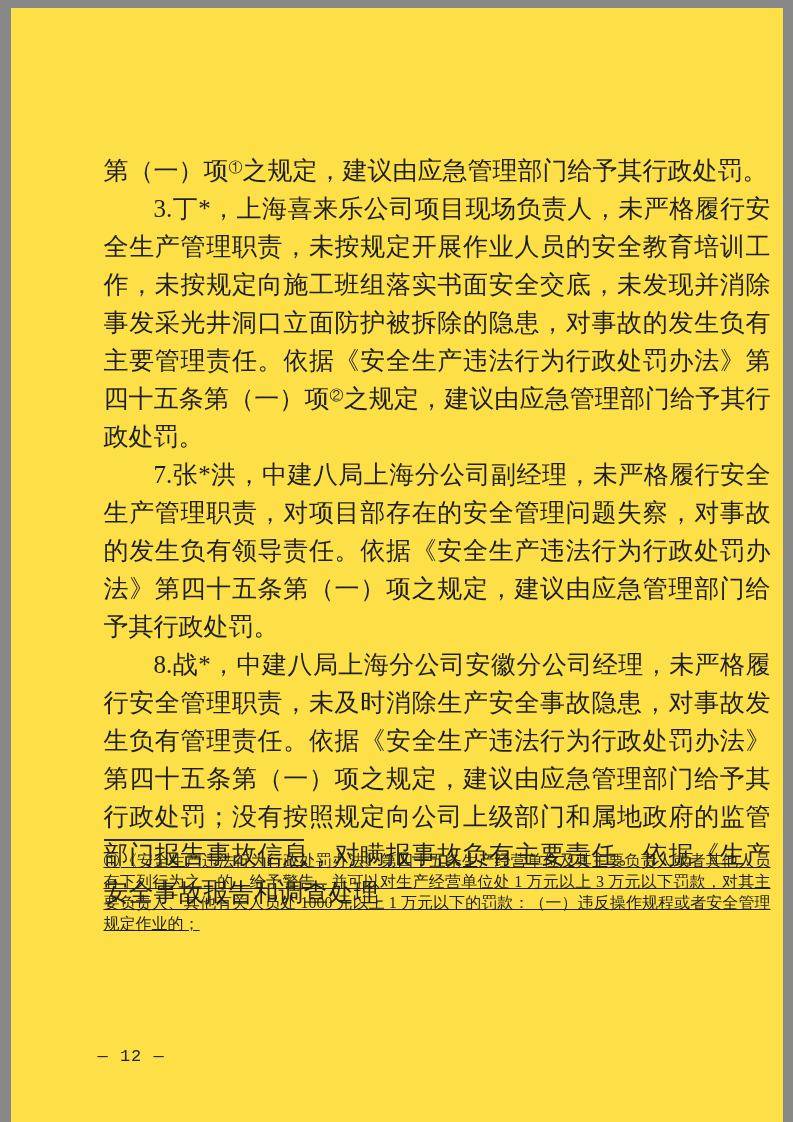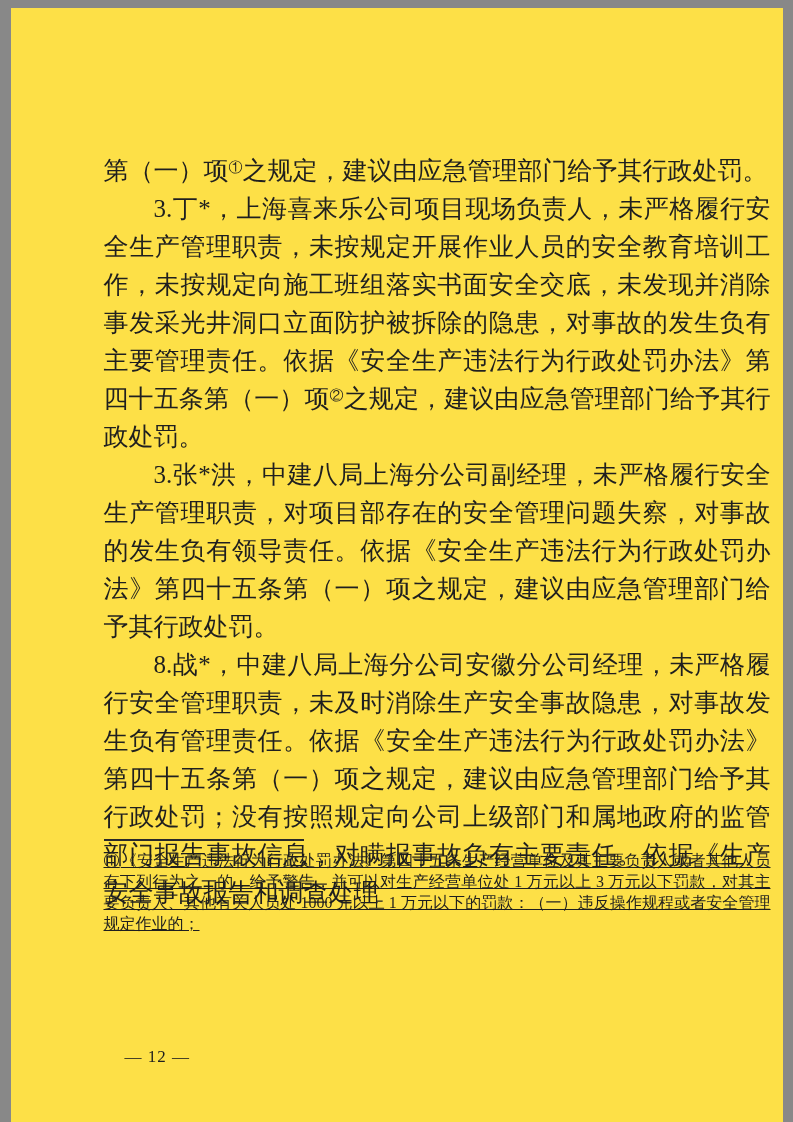--- a/index.html
+++ b/index.html
@@ -58,41 +58,41 @@
   .footnotes p {
     margin: 0;
     padding: 0;
     text-decoration: underline;
   }
   .fn-marker {
     margin-right: 1px;
   }
   .page-number {
     position: absolute;
-    left: 114px;
+    left: 87px;
     top: 1038px;
     font-size: 17px;
     line-height: 22px;
     letter-spacing: 1px;
     color: #1f1f1f;
-    font-family: Liberation Serif, serif;
+    font-family: Liberation Mono, monospace;
   }
 </style>
 </head>
 <body>
 
 <div class="page">
 
   <div class="body-text">
 
     <p><span>第（一）项</span><sup>①</sup><span>之规定，建议由应急管理部门给予其行政处罚。</span></p>
 
     <p class="indent"><span>3.丁*，上海喜来乐公司项目现场负责人，未严格履行安全生产管理职责，未按规定开展作业人员的安全教育培训工作，未按规定向施工班组落实书面安全交底，未发现并消除事发采光井洞口立面防护被拆除的隐患，对事故的发生负有主要管理责任。依据《安全生产违法行为行政处罚办法》第四十五条第（一）项</span><sup>②</sup><span>之规定，建议由应急管理部门给予其行政处罚。</span></p>
 
-    <p class="indent"><span>3.张*洪，中建八局上海分公司副经理，未严格履行安全生产管理职责，对项目部存在的安全管理问题失察，对事故的发生负有领导责任。依据《安全生产违法行为行政处罚办法》第四十五条第（一）项之规定，建议由应急管理部门给予其行政处罚。</span></p>
+    <p class="indent"><span>7.张*洪，中建八局上海分公司副经理，未严格履行安全生产管理职责，对项目部存在的安全管理问题失察，对事故的发生负有领导责任。依据《安全生产违法行为行政处罚办法》第四十五条第（一）项之规定，建议由应急管理部门给予其行政处罚。</span></p>
 
     <p class="indent"><span>8.战*，中建八局上海分公司安徽分公司经理，未严格履行安全管理职责，未及时消除生产安全事故隐患，对事故发生负有管理责任。依据《安全生产违法行为行政处罚办法》第四十五条第（一）项之规定，建议由应急管理部门给予其行政处罚；没有按照规定向公司上级部门和属地政府的监管部门报告事故信息，对瞒报事故负有主要责任。依据《生产安全事故报告和调查处理</span></p>
 
   </div>
 
   <div class="footnotes">
     <div class="fn-rule"></div>
 
     <p><span class="fn-marker">①</span><span>《安全生产违法行为行政处罚办法》第四十五条生产经营单位及其主要负责人或者其他人员有下列行为之一的，给予警告，并可以对生产经营单位处 1 万元以上 3 万元以下罚款，对其主要负责人、其他有关人员处 1000 元以上 1 万元以下的罚款：（一）违反操作规程或者安全管理规定作业的；</span></p>
 

